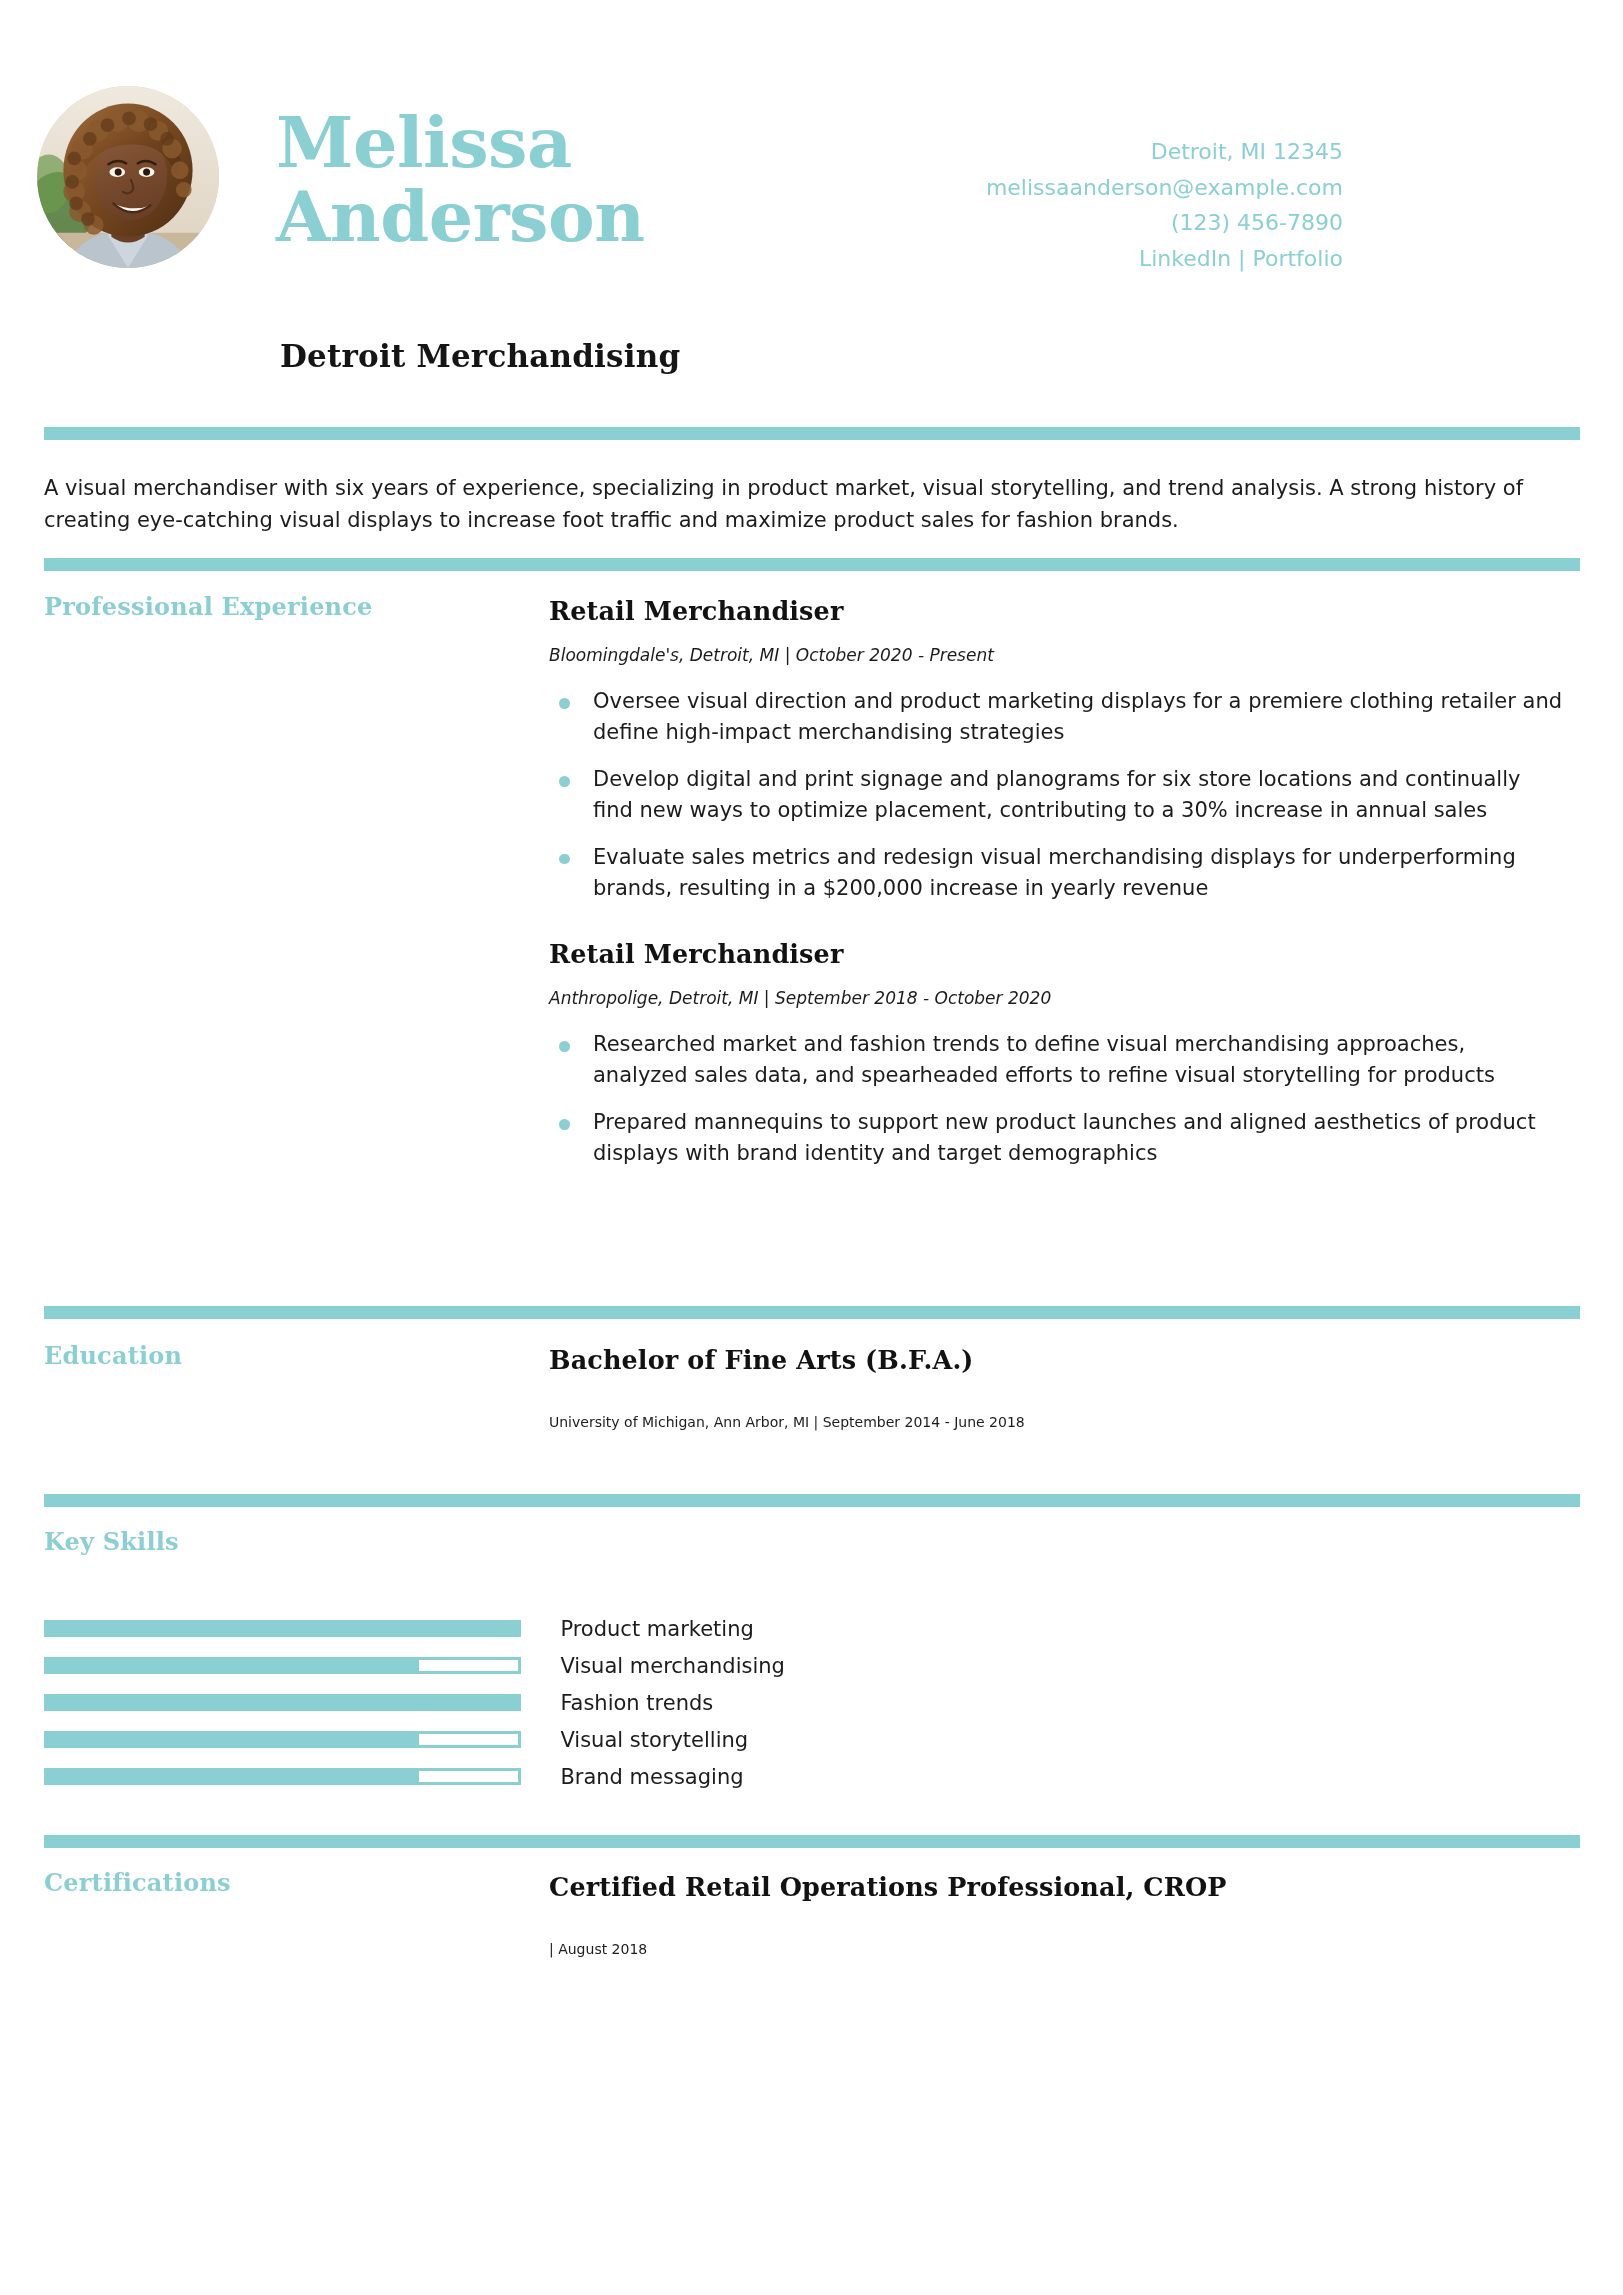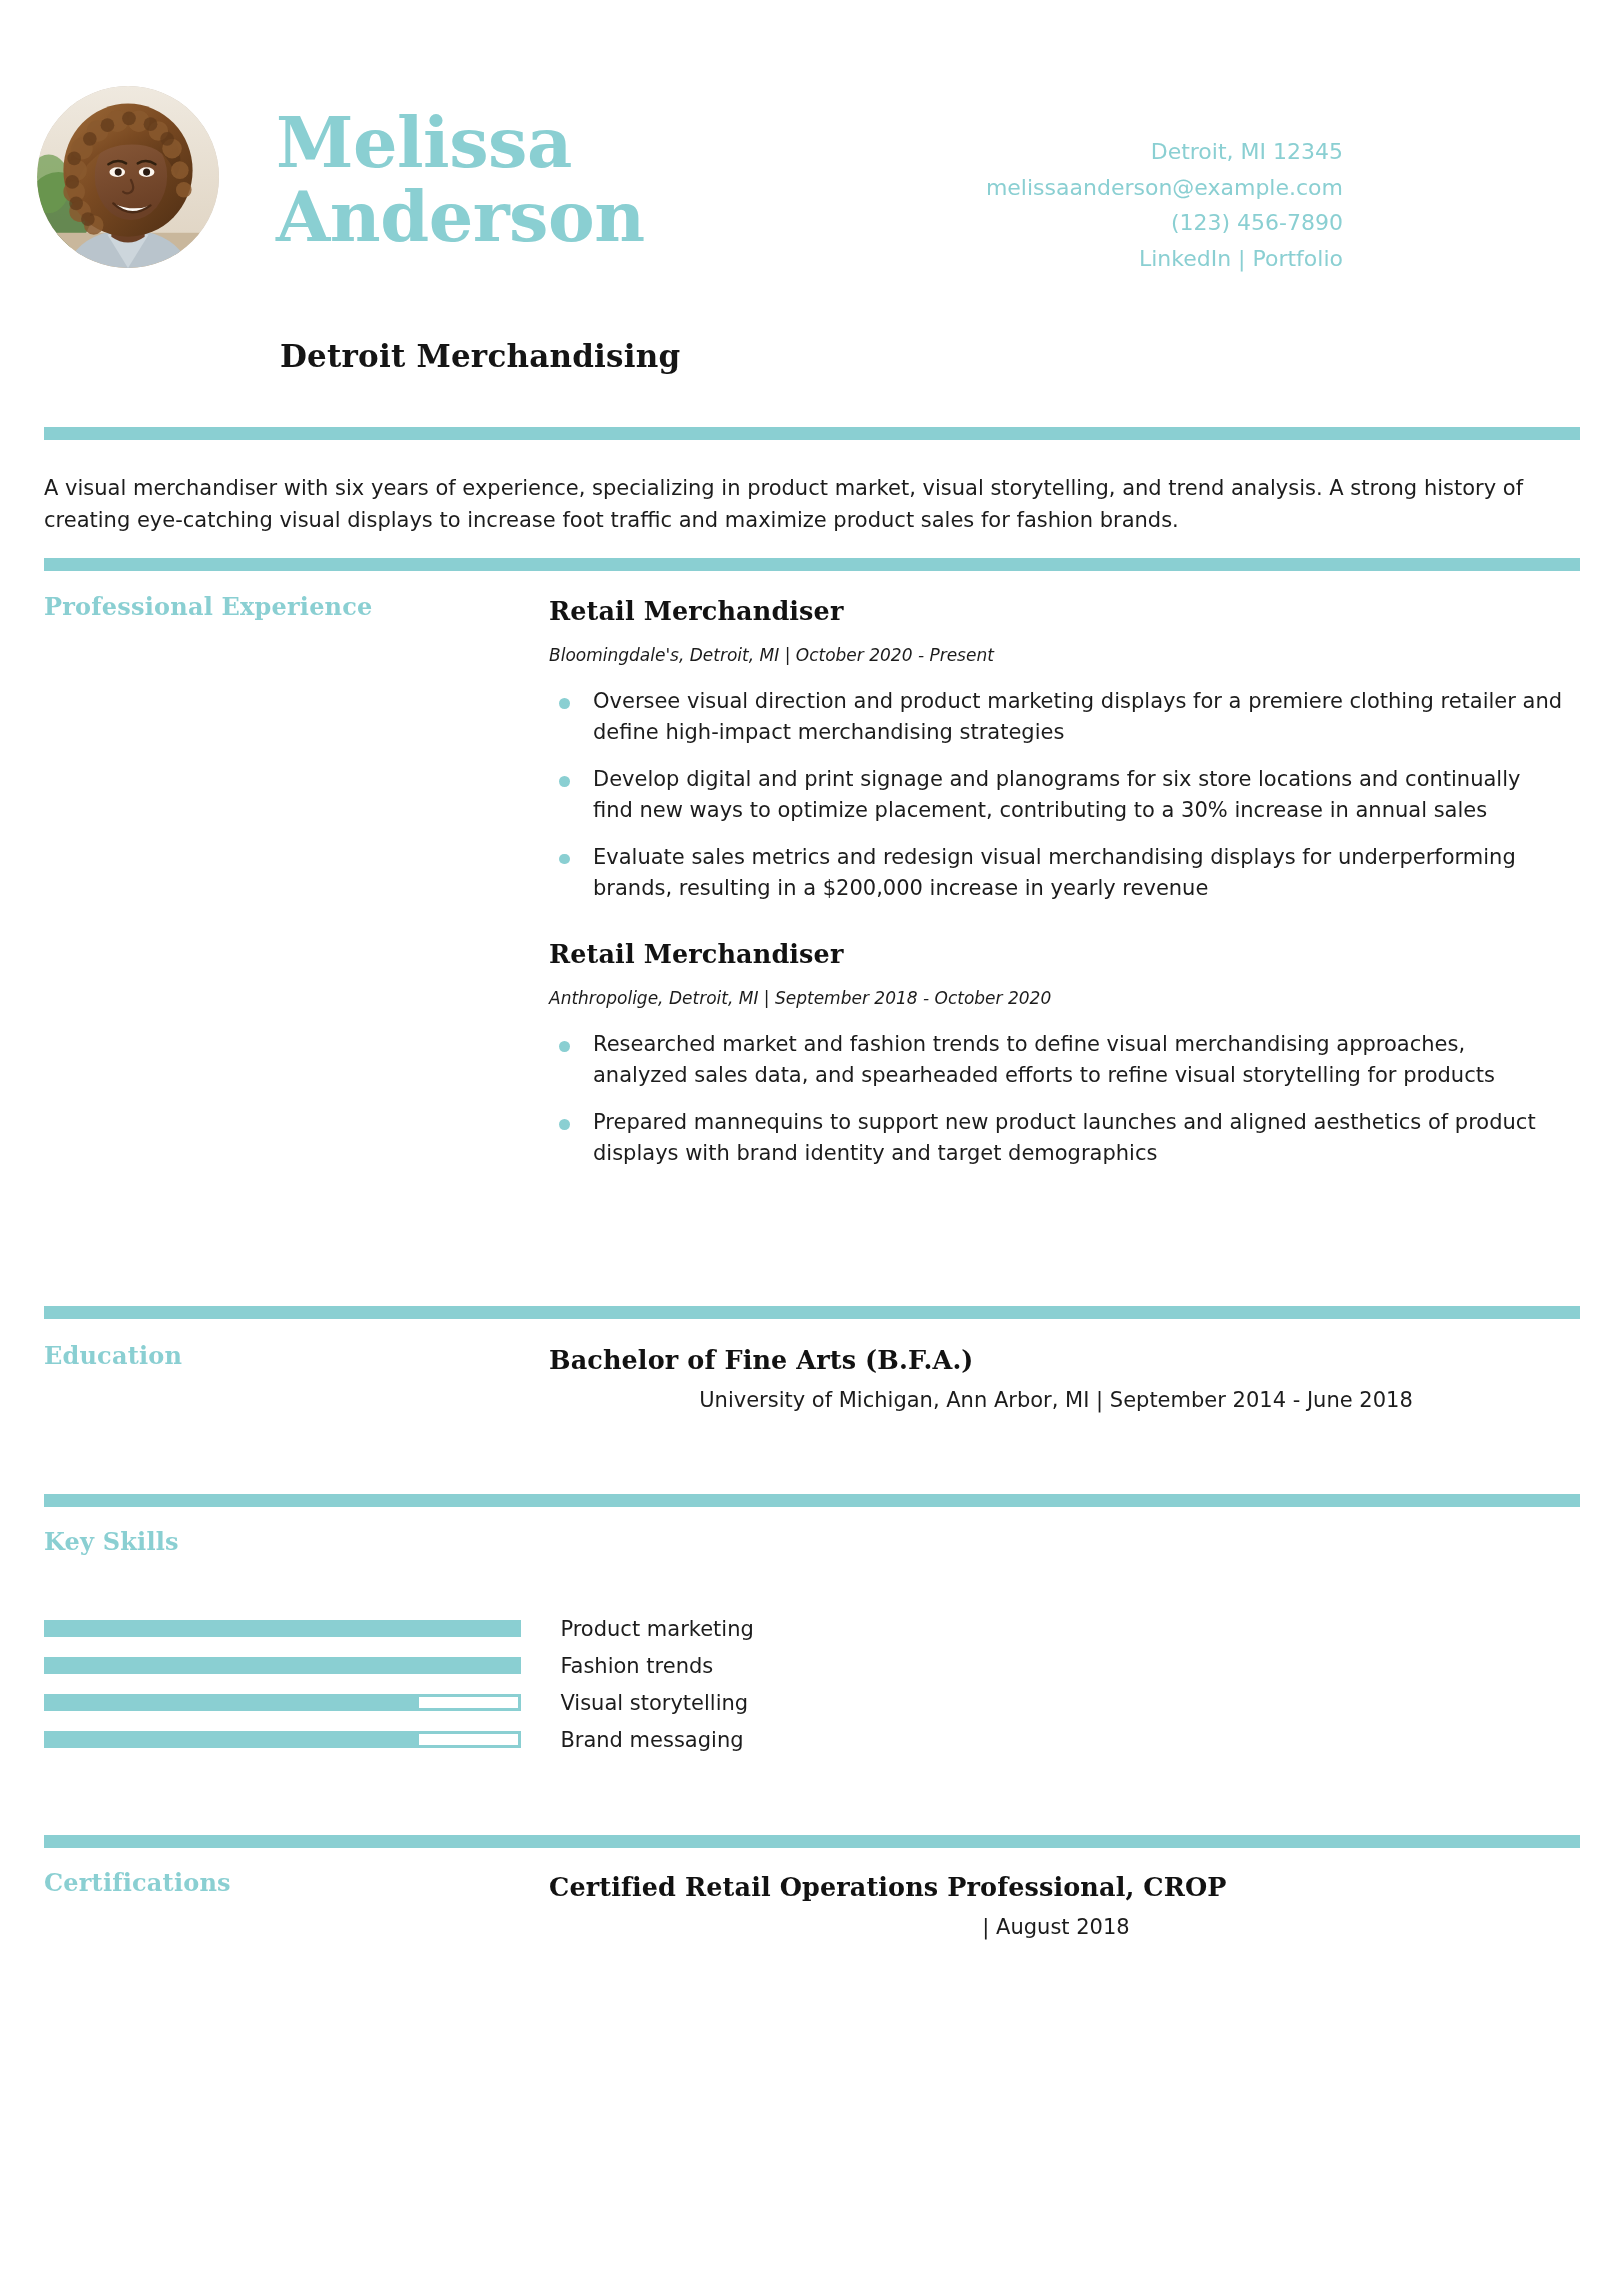--- a/index.html
+++ b/index.html
@@ -127,24 +127,23 @@
   .entry-meta {
     font-family: "DejaVu Sans", sans-serif;
     font-style: italic;
     font-size: 17px;
     color: #1c1c1c;
     margin-top: 18.6px;
   }
 
   .entry-meta-plain {
     font-family: "DejaVu Sans", sans-serif;
-    font-size: 21px;
+    font-size: 14px;
     color: #1c1c1c;
-    margin-top: 13px;
-    text-align: center;
+    margin-top: 39px;
   }
 
   ul.bullets {
     list-style: none;
     margin-top: 21.6px;
   }
 
   ul.bullets li {
     position: relative;
     padding-left: 44px;
@@ -351,20 +350,26 @@
 
   <div class="skills-wrap" style="top:1610px">
 
     <div class="skill-row">
       <div class="skill-bar">
         
       </div>
       <div class="skill-label">Product marketing</div>
     </div>
 
+    <div class="skill-row">
+      <div class="skill-bar">
+        <div class="gap" style="width: 99px; display: block;"></div>
+      </div>
+      <div class="skill-label">Visual merchandising</div>
+    </div>
 
     <div class="skill-row">
       <div class="skill-bar">
         
       </div>
       <div class="skill-label">Fashion trends</div>
     </div>
 
     <div class="skill-row">
       <div class="skill-bar">

